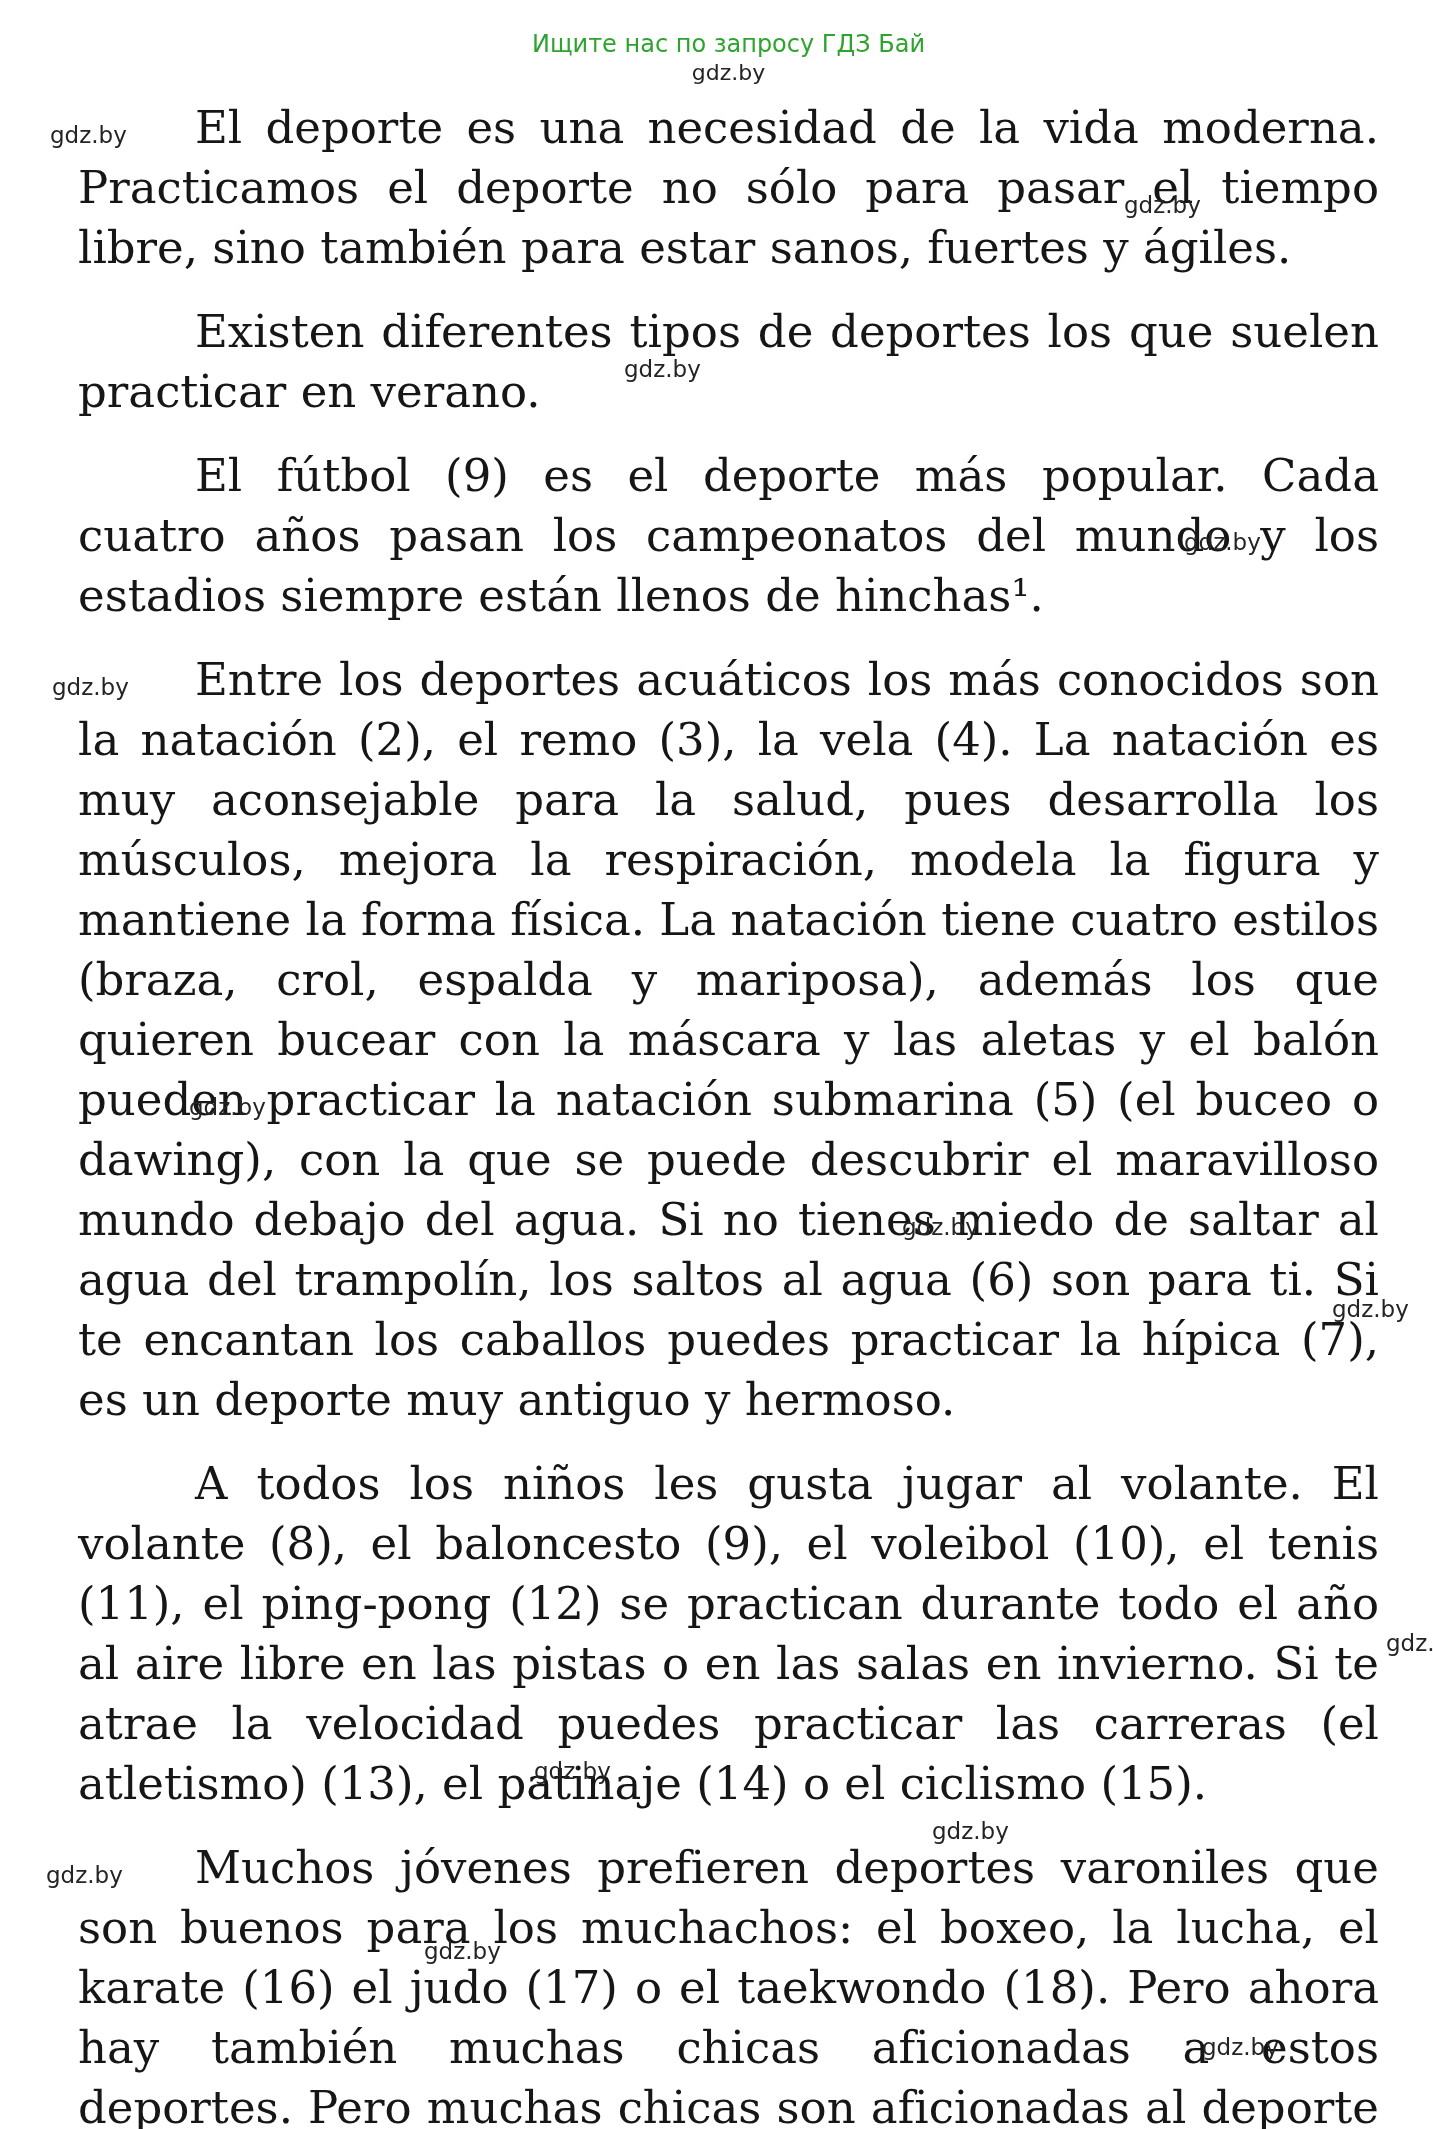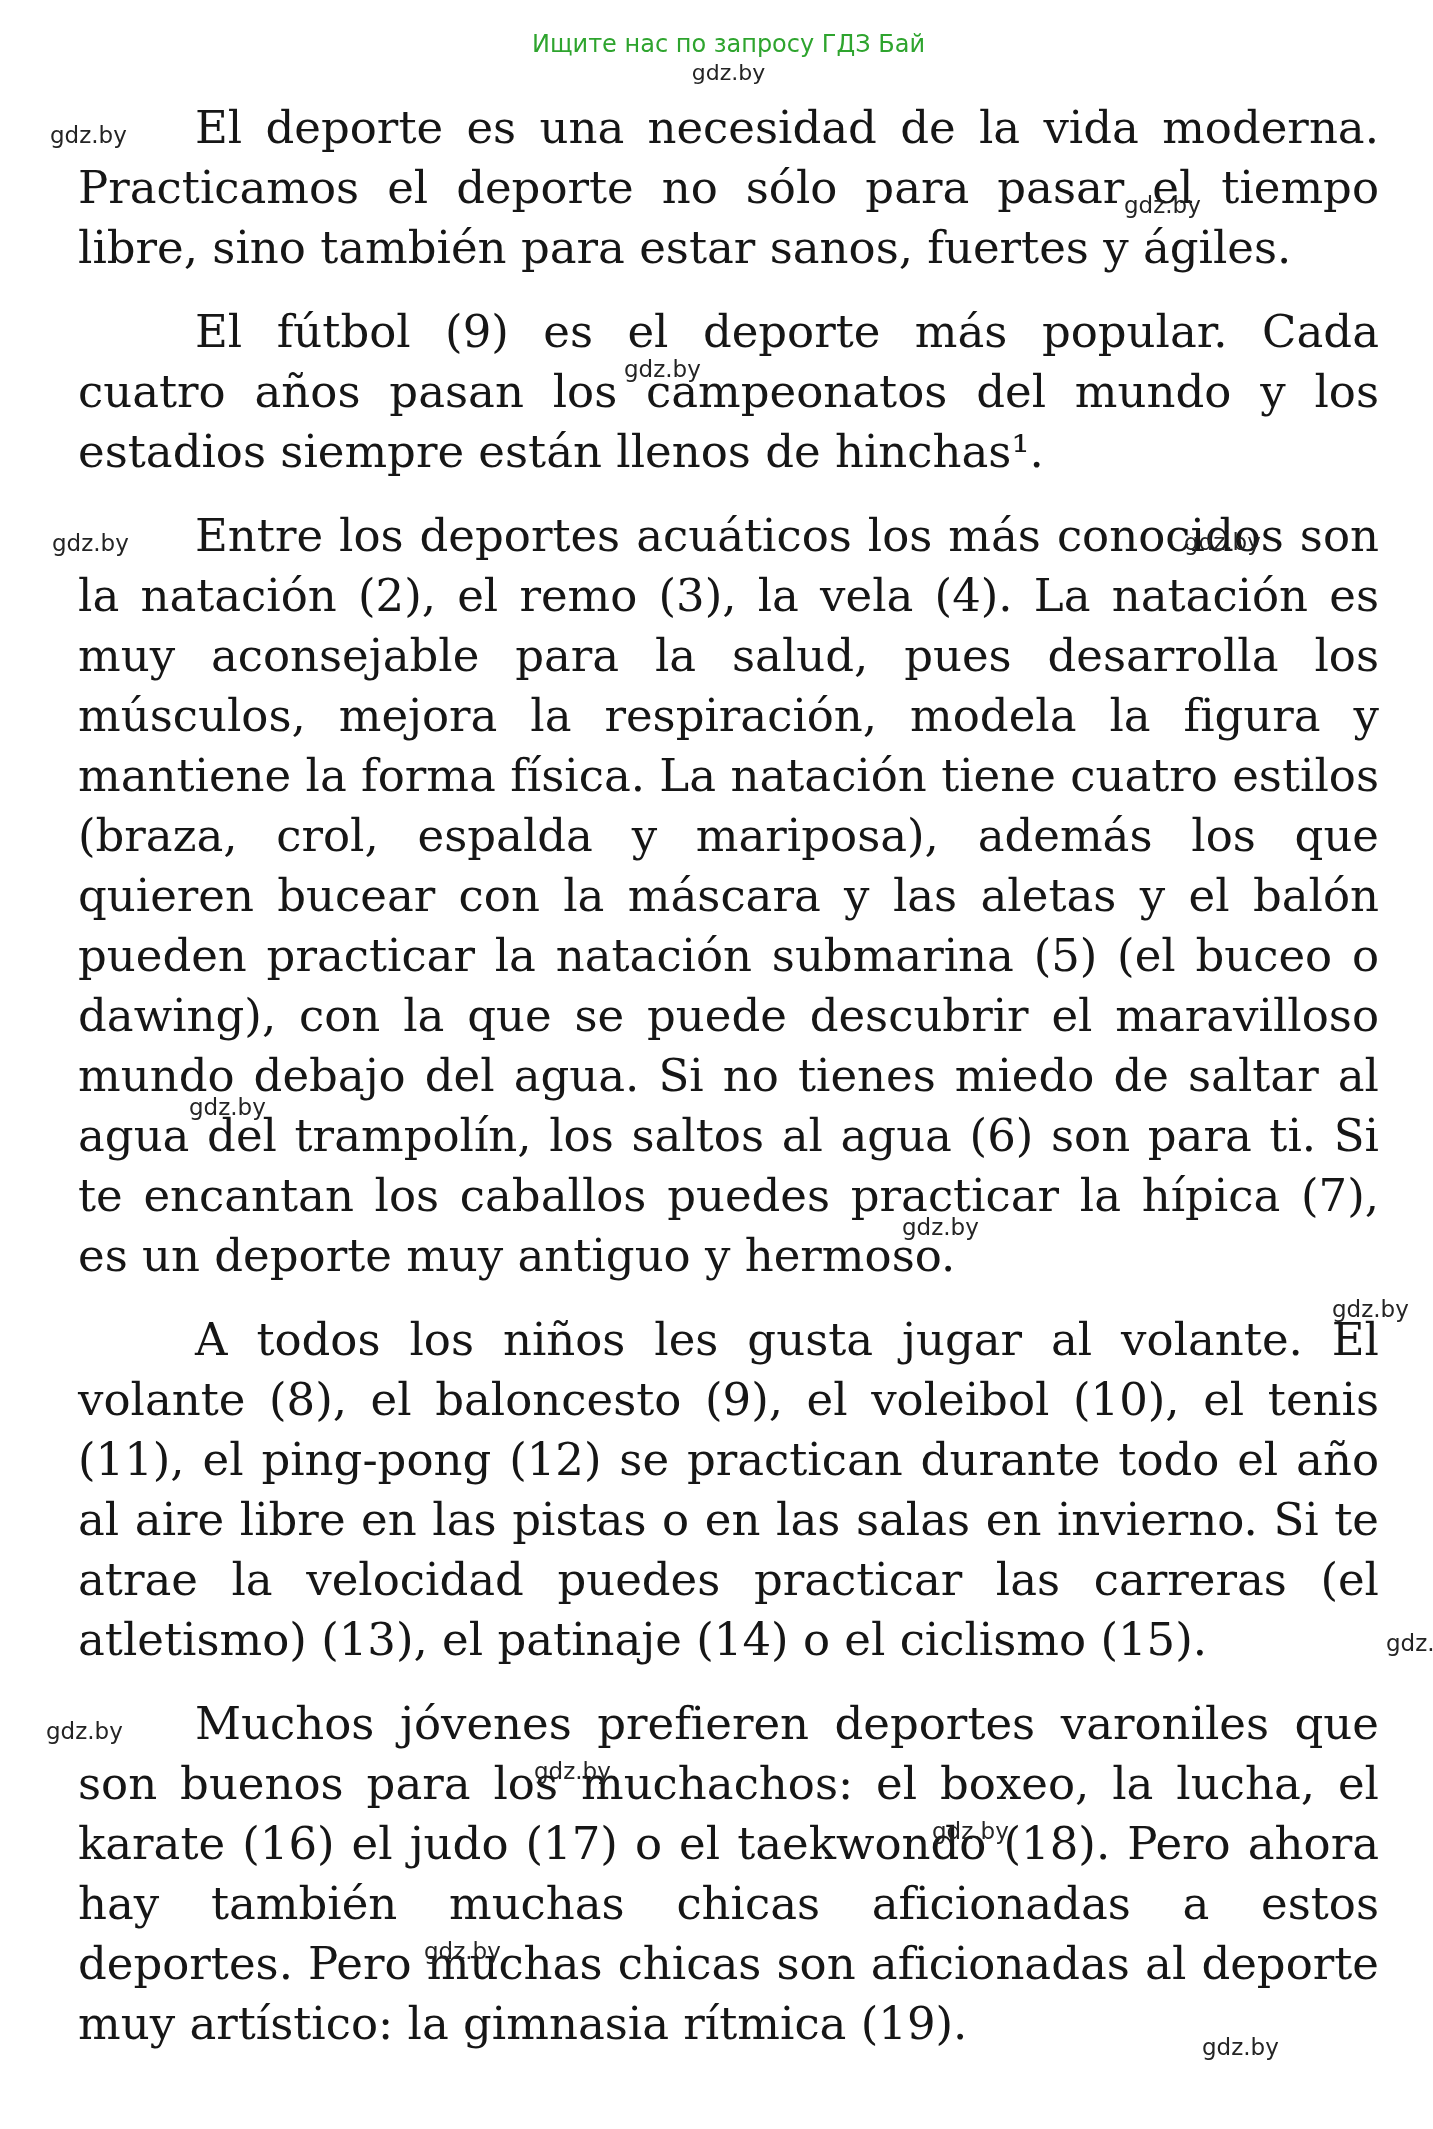--- a/index.html
+++ b/index.html
@@ -82,20 +82,23 @@
 
   <div class="header-site">gdz.by</div>
 
   <main class="text-block">
 
     <p>
       <span class="wm" style="left:-28px; top:24px">gdz.by</span>
       <span>El deporte es una necesidad de la vida moderna. Practicamos el deporte no sólo para pasar el tiempo libre, sino también para estar sanos, fuertes y ágiles.</span>
     </p>
 
+    <p>
+      <span>Existen diferentes tipos de deportes los que suelen practicar en verano.</span>
+    </p>
 
     <p>
       <span>El fútbol (9) es el deporte más popular. Cada cuatro años pasan los campeonatos del mundo y los estadios siempre están llenos de hinchas¹.</span>
     </p>
 
     <p>
       <span class="wm" style="left:-26px; top:24px">gdz.by</span>
       <span>Entre los deportes acuáticos los más conocidos son la natación (2), el remo (3), la vela (4). La natación es muy aconsejable para la salud, pues desarrolla los músculos, mejora la respiración, modela la figura y mantiene la forma física. La natación tiene cuatro estilos (braza, crol, espalda y mariposa), además los que quieren bucear con la máscara y las aletas y el balón pueden practicar la natación submarina (5) (el buceo o dawing), con la que se puede descubrir el maravilloso mundo debajo del agua. Si no tienes miedo de saltar al agua del trampolín, los saltos al agua (6) son para ti. Si te encantan los caballos puedes practicar la hípica (7), es un deporte muy antiguo y hermoso.</span>
     </p>
 

